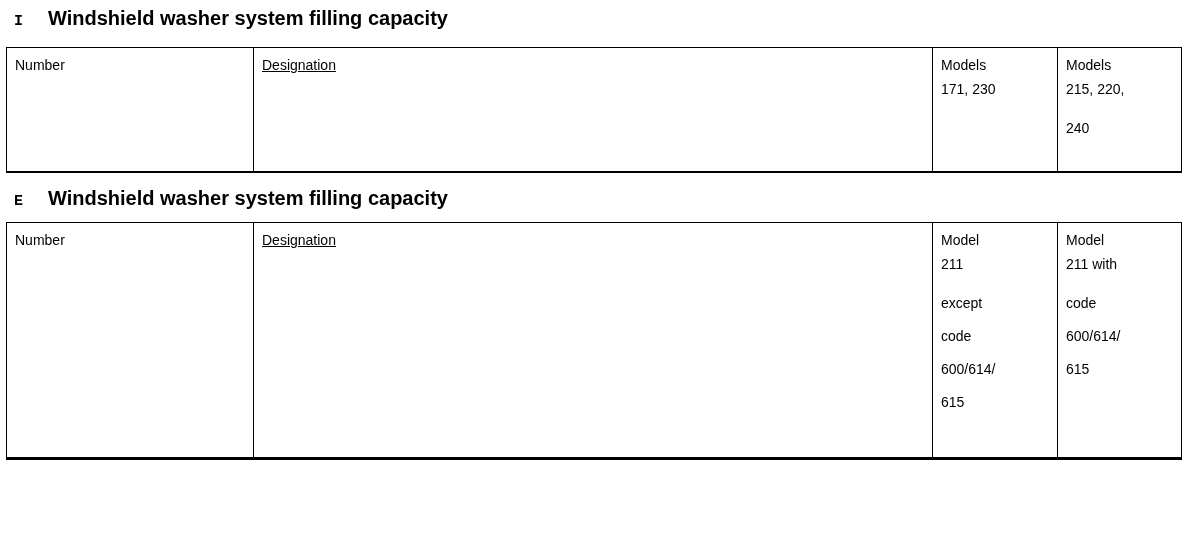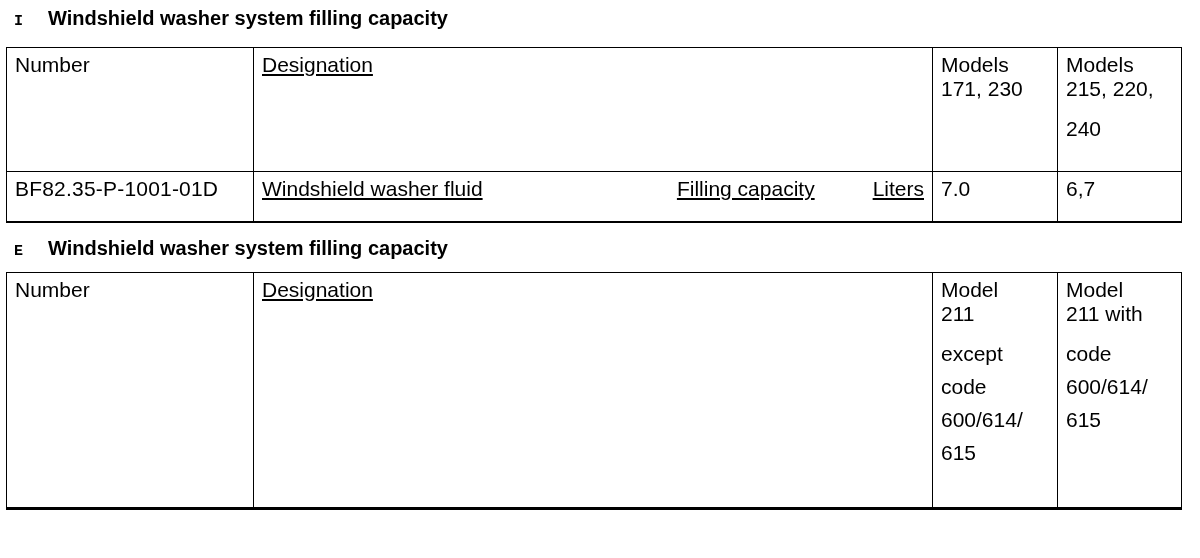--- a/index.html
+++ b/index.html
@@ -37,21 +37,21 @@
   table.cap {
     border-collapse: collapse;
     table-layout: fixed;
     width: 1175px;
     margin-left: 6px;
   }
   table.cap td {
     border: 1px solid #000;
     vertical-align: top;
     padding: 5px 8px 0 8px;
-    font-size: 21px;
+    font-size: 14px;
     line-height: 24px;
     overflow: hidden;
   }
   table.cap.t1 { border-bottom: 2px solid #000; }
   table.cap.t2 { border-bottom: 3px solid #000; }
   table.cap.t2 tr.data-row td { border-top: 2px solid #000; }
   tr.hdr-t1  { height: 124px; }
   tr.data-t1 { height: 50px; }
   tr.hdr-t2  { height: 236px; }
   tr.data-t2 { height: 49px; }
@@ -95,32 +95,20 @@
         <div class="ml-top">Models
 171, 230</div>
         <div class="ml-rest"></div>
       </td>
       <td class="mcol-b">
         <div class="ml-top">Models
 215, 220,</div>
         <div class="ml-rest">240</div>
       </td>
     </tr>
-    <tr class="data-row data-t1">
-      <td class="num-cell">BF82.35-P-1001-01D</td>
-      <td class="desig-cell">
-        <div class="desig-flex">
-          <span class="dname">Windshield washer fluid</span>
-          <span class="dprop">Filling capacity</span>
-          <span class="dunit">Liters</span>
-        </div>
-      </td>
-      <td class="mcol-a">7.0</td>
-      <td class="mcol-b">6,7</td>
-    </tr>
   </tbody>
     </table>
 
   <div class="section-heading second">
     <span class="chapter">E</span>
     <span class="title">Windshield washer system filling capacity</span>
   </div>
 
   <table class="cap t2">
     <colgroup>

